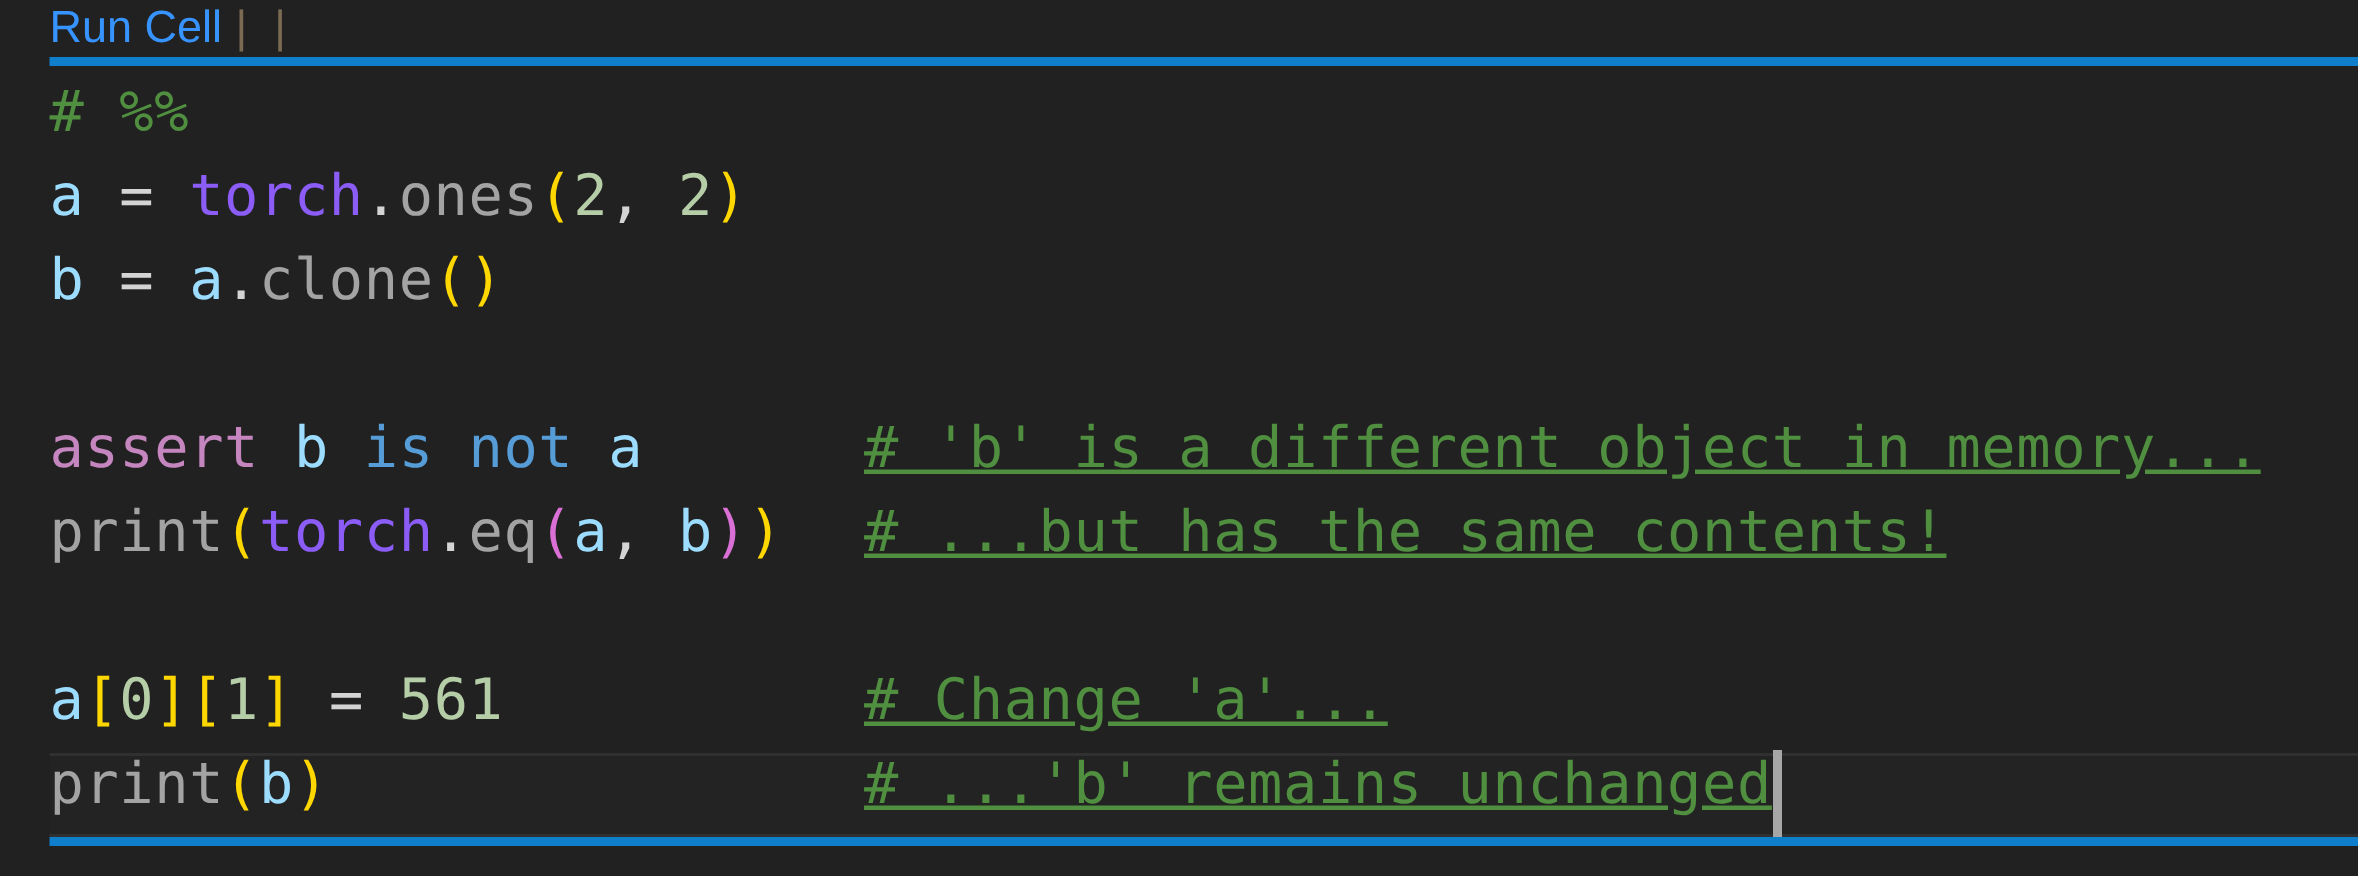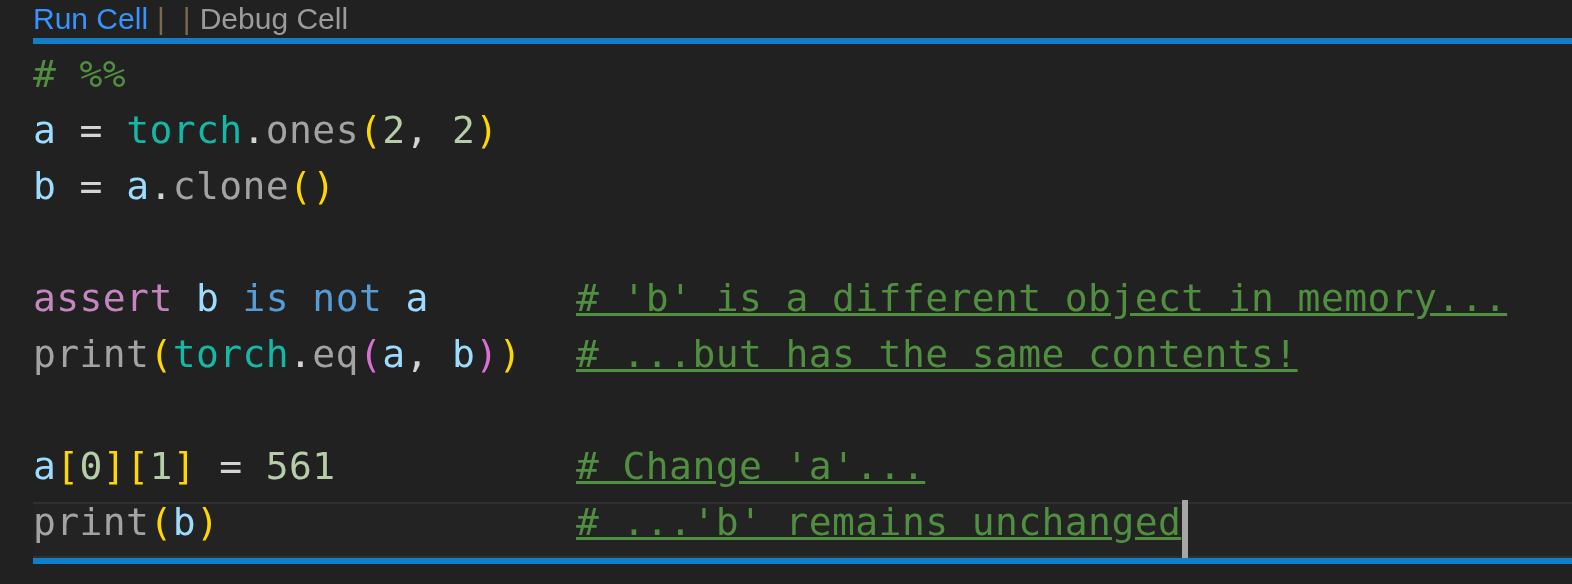--- a/index.html
+++ b/index.html
@@ -102,39 +102,38 @@
     top: 500px;
     width: 6px;
     height: 58px;
     background: #a6a6a6;
   }
 
   
   .t-comment  { color: #4f8f3f; }
   .t-var      { color: #9cdcfe; }
   .t-func     { color: #a3a3a3; }
-  .t-class    { color: #14b8a6; }
+  .t-class    { color: #8b5cf6; }
   .t-keyword  { color: #c586c0; text-align: center; }
   .t-control  { color: #569cd6; }
   .t-number   { color: #b5cea8; }
   .t-plain    { color: #d4d4d4; }
   .t-br1      { color: #ffd700; }
   .t-br2      { color: #da70d6; }
   .t-dot      { color: #d4d4d4; }
 </style>
 </head>
 <body>
 
 <div id="editor">
 
   <div class="codelens">
     <span class="cl-link">Run Cell</span>
     <span class="cl-sep">|</span>
     <span class="cl-sep">|</span>
-    <span class="cl-dim">Debug Cell</span>
   </div>
 
   <div class="cell-rule top"></div>
   <div class="cell-rule bottom"></div>
 
   <div class="current-line-box"></div>
 
   <div class="code" id="code-body"><div class="line"><span class="t-comment"># %%</span></div><div class="line"><span class="t-var">a</span><span class="t-plain"> </span><span class="t-plain">=</span><span class="t-plain"> </span><span class="t-class">torch</span><span class="t-dot">.</span><span class="t-func">ones</span><span class="t-br1">(</span><span class="t-number">2</span><span class="t-plain">,</span><span class="t-plain"> </span><span class="t-number">2</span><span class="t-br1">)</span></div><div class="line"><span class="t-var">b</span><span class="t-plain"> </span><span class="t-plain">=</span><span class="t-plain"> </span><span class="t-var">a</span><span class="t-dot">.</span><span class="t-func">clone</span><span class="t-br1">(</span><span class="t-br1">)</span></div><div class="line"></div><div class="line"><span class="t-keyword">assert</span><span class="t-plain"> </span><span class="t-var">b</span><span class="t-plain"> </span><span class="t-control">is</span><span class="t-plain"> </span><span class="t-control">not</span><span class="t-plain"> </span><span class="t-var">a</span><span class="cmt-col t-comment"># 'b' is a different object in memory...</span></div><div class="line"><span class="t-func">print</span><span class="t-br1">(</span><span class="t-class">torch</span><span class="t-dot">.</span><span class="t-func">eq</span><span class="t-br2">(</span><span class="t-var">a</span><span class="t-plain">,</span><span class="t-plain"> </span><span class="t-var">b</span><span class="t-br2">)</span><span class="t-br1">)</span><span class="cmt-col t-comment"># ...but has the same contents!</span></div><div class="line"></div><div class="line"><span class="t-var">a</span><span class="t-br1">[</span><span class="t-number">0</span><span class="t-br1">]</span><span class="t-br1">[</span><span class="t-number">1</span><span class="t-br1">]</span><span class="t-plain"> </span><span class="t-plain">=</span><span class="t-plain"> </span><span class="t-number">561</span><span class="cmt-col t-comment"># Change 'a'...</span></div><div class="line"><span class="t-func">print</span><span class="t-br1">(</span><span class="t-var">b</span><span class="t-br1">)</span><span class="cmt-col t-comment"># ...'b' remains unchanged</span></div></div>
 
   <div class="caret"></div>

